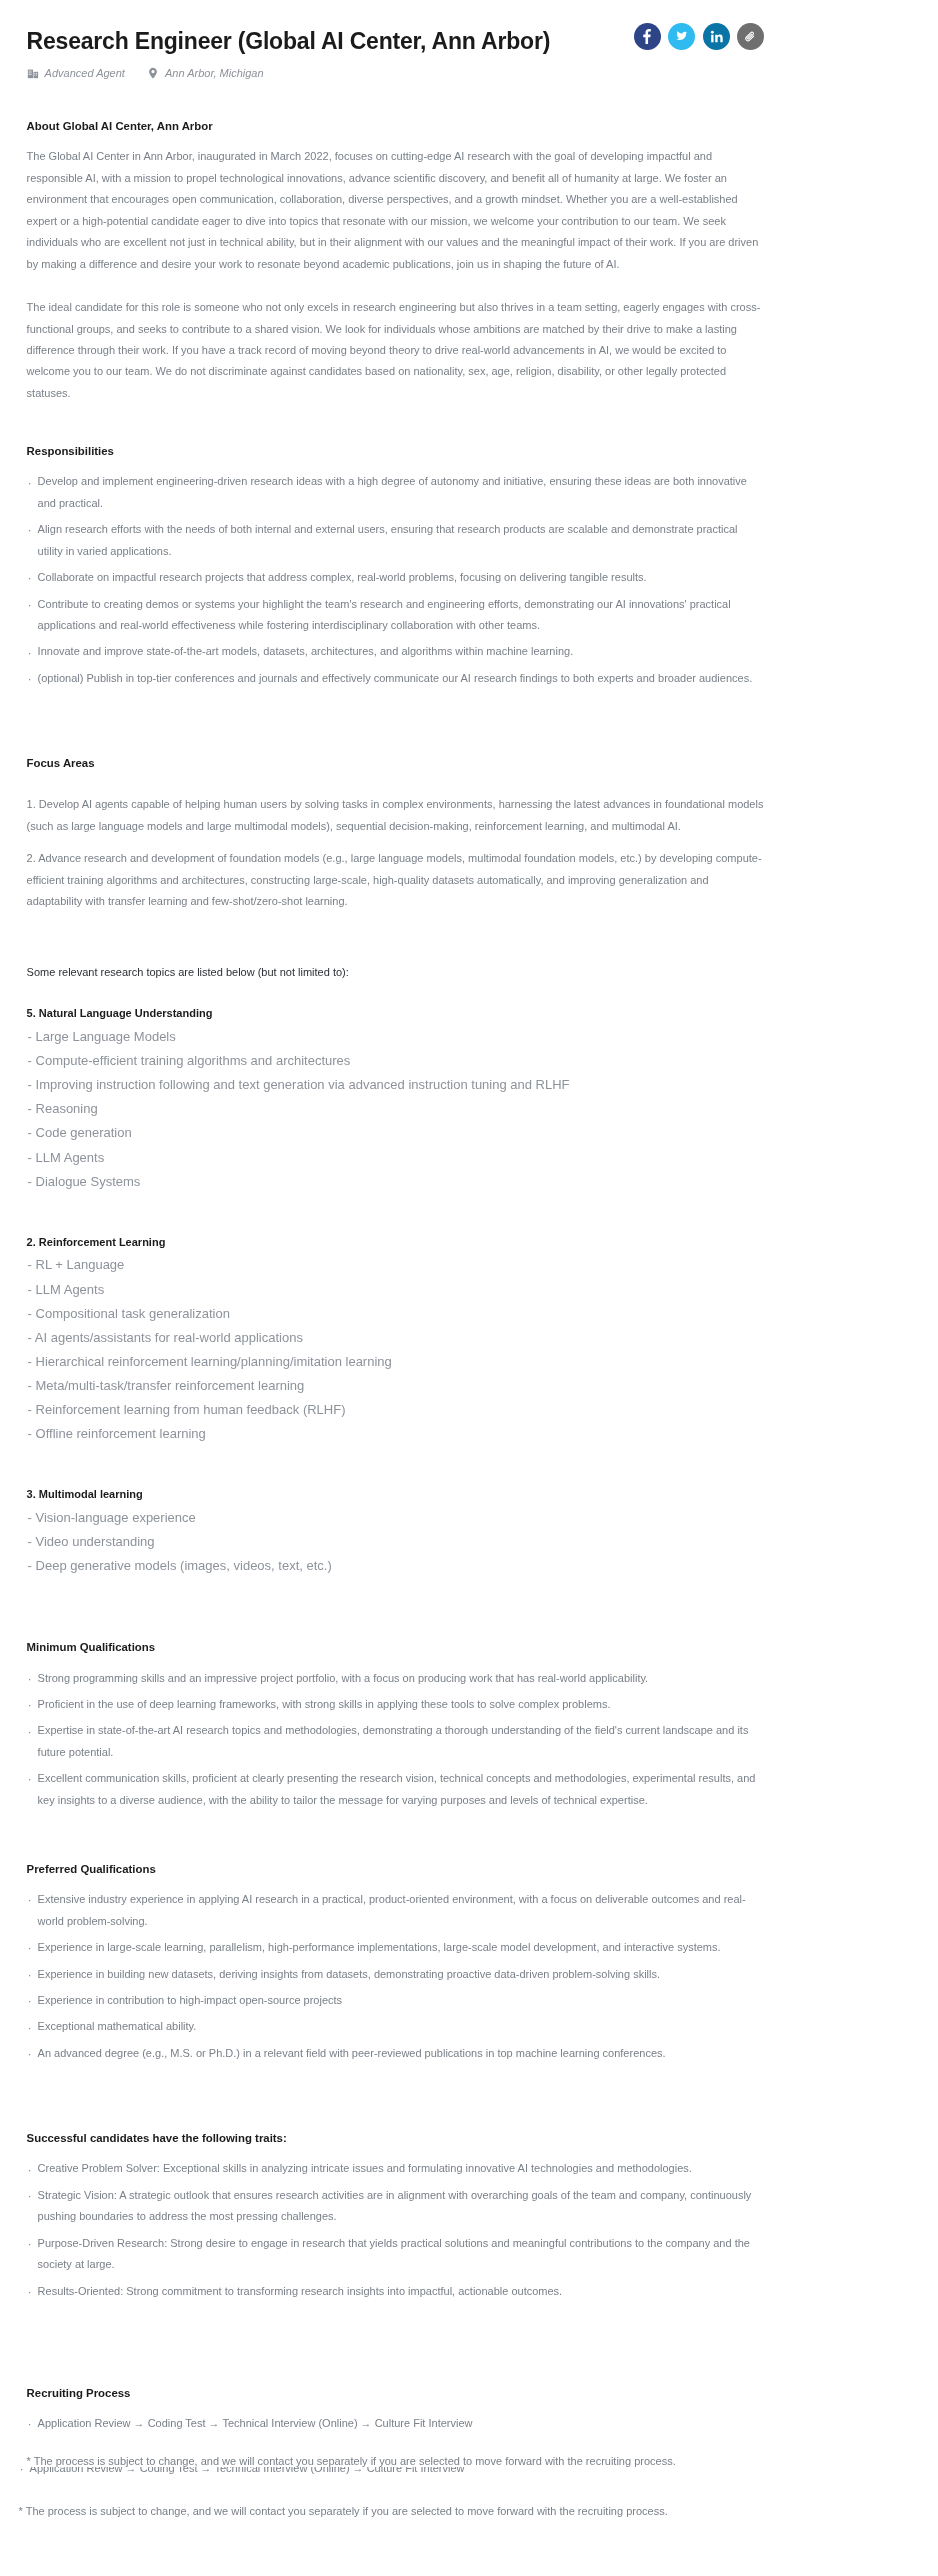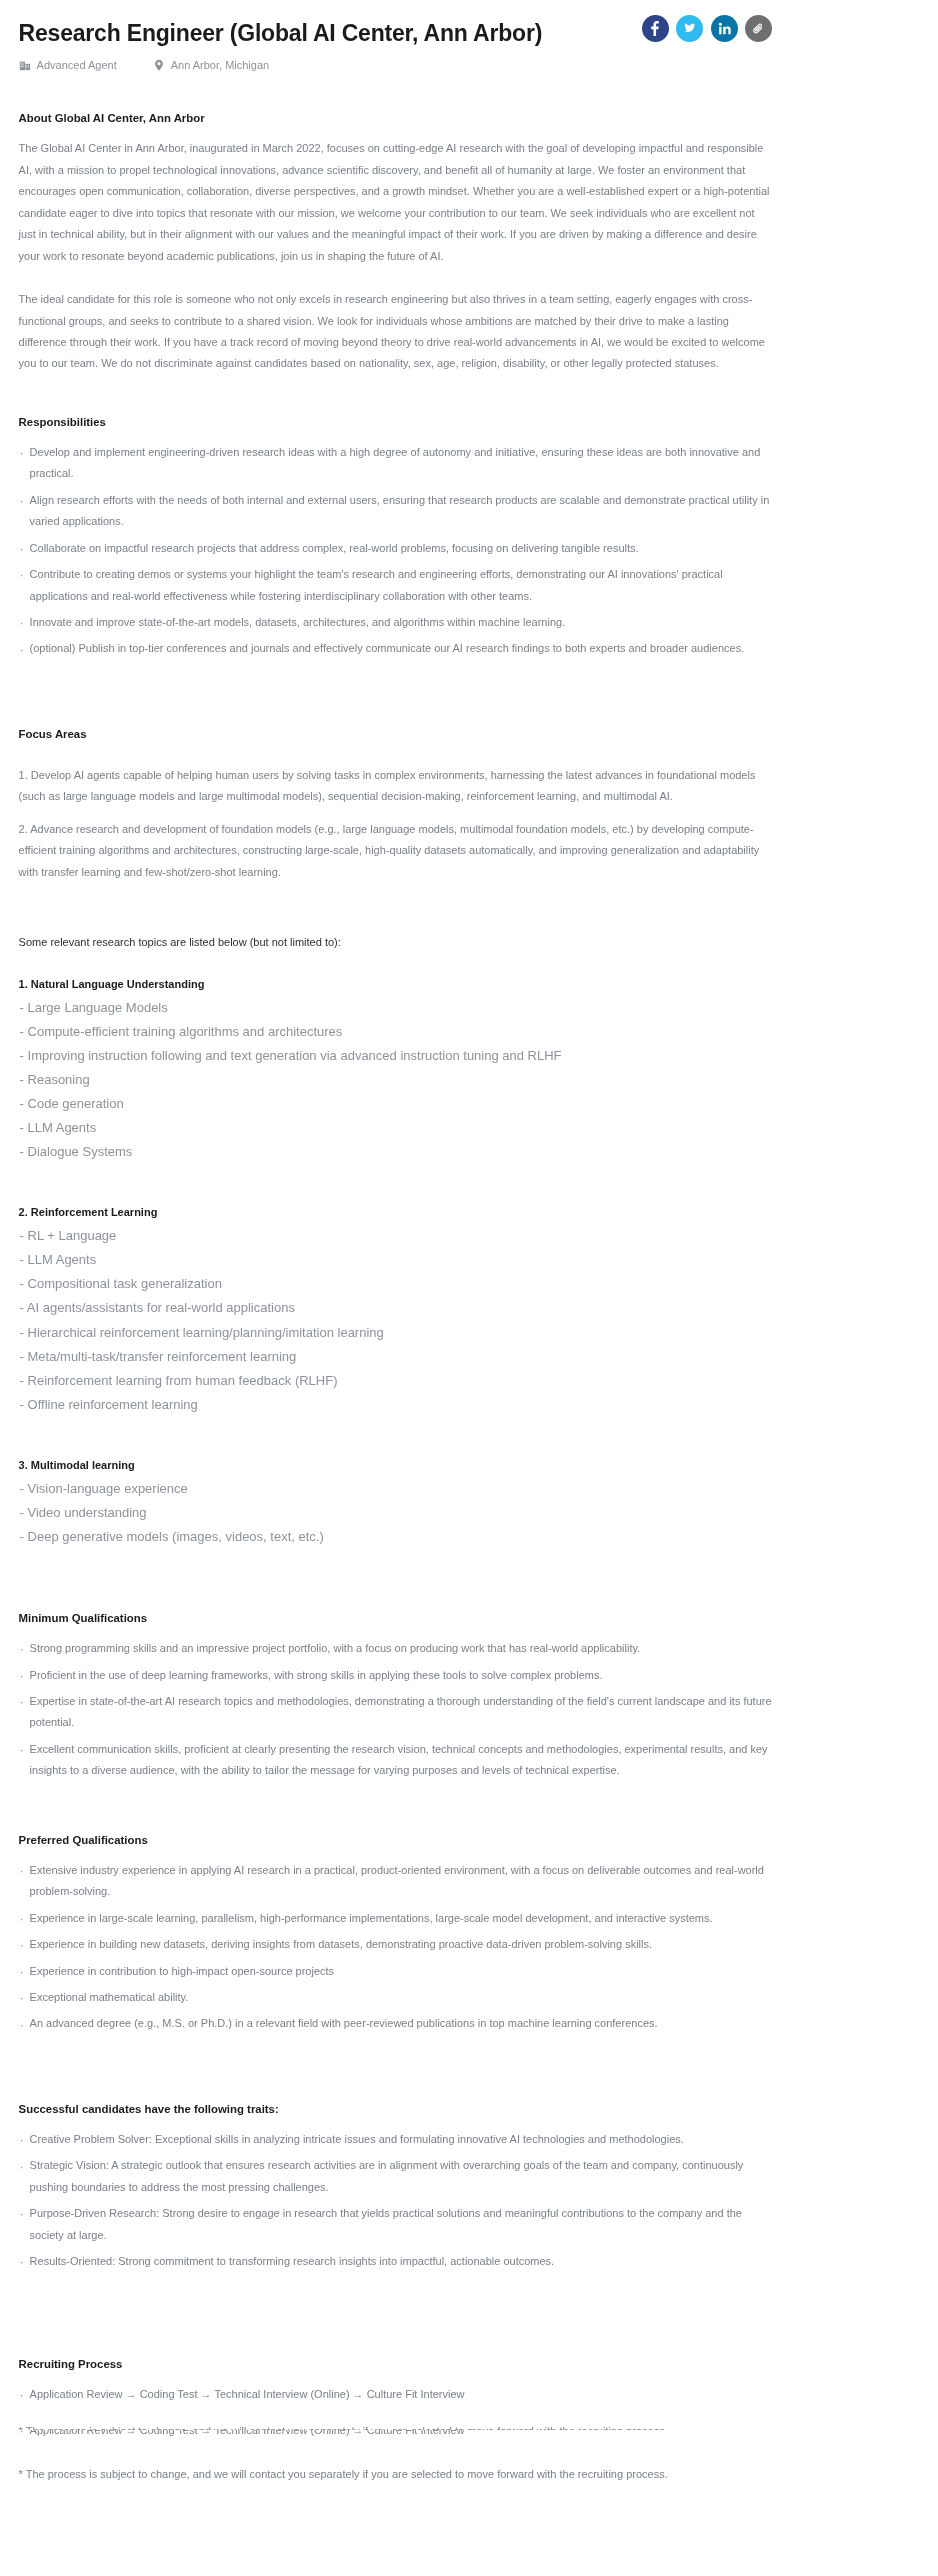--- a/index.html
+++ b/index.html
@@ -13,21 +13,21 @@
     font-family: "Liberation Sans", sans-serif;
     color: #6f7680;
     width: 939px;
     min-height: 2576px;
     position: relative;
     overflow: hidden;
   }
   .page {
     position: relative;
     width: 791px;
-    padding: 0;
+    padding: 8px;
   }
   .content {
     padding: 0 18.6px 0 18.6px;
   }
 
   
   .header {
     position: relative;
     padding-top: 18.6px;
   }
@@ -36,24 +36,25 @@
     line-height: 1.25;
     font-weight: 700;
     color: #1b1b1b;
     letter-spacing: -0.2px;
     margin: 0 0 0 0;
     max-width: 676px;
   }
   .meta-row {
     display: flex;
     align-items: flex-start;
-    gap: 36px;
+    gap: 22px;
     margin-top: 12px;
     font-size: 11px;
     color: #8d9299;
+    font-style: italic;
   }
   .meta-item {
     display: flex;
     align-items: center;
     gap: 6px;
     white-space: nowrap;
   }
   .meta-item .ico {
     display: inline-flex;
     align-items: center;
@@ -302,21 +303,21 @@
     <div class="spacer-sm"></div>
     <p class="para">2. Advance research and development of foundation models (e.g., large language models, multimodal foundation models, etc.) by developing compute-efficient training algorithms and architectures, constructing large-scale, high-quality datasets automatically, and improving generalization and adaptability with transfer learning and few-shot/zero-shot learning.</p>
 
     <div class="spacer-lg"></div>
     <div class="spacer-sm"></div>
 
     <div class="intro-strong">Some relevant research topics are listed below (but not limited to):</div>
     <div class="spacer-md"></div>
 
     <div>
-      <div class="topic-head">1. Natural Language Understanding</div>
+      <div class="topic-head">5. Natural Language Understanding</div>
       <ul class="dash-list">
         <li>- Large Language Models</li>
         <li>- Compute-efficient training algorithms and architectures</li>
         <li>- Improving instruction following and text generation via advanced instruction tuning and RLHF</li>
         <li>- Reasoning</li>
         <li>- Code generation</li>
         <li>- LLM Agents</li>
         <li>- Dialogue Systems</li>
       </ul>
     </div>

